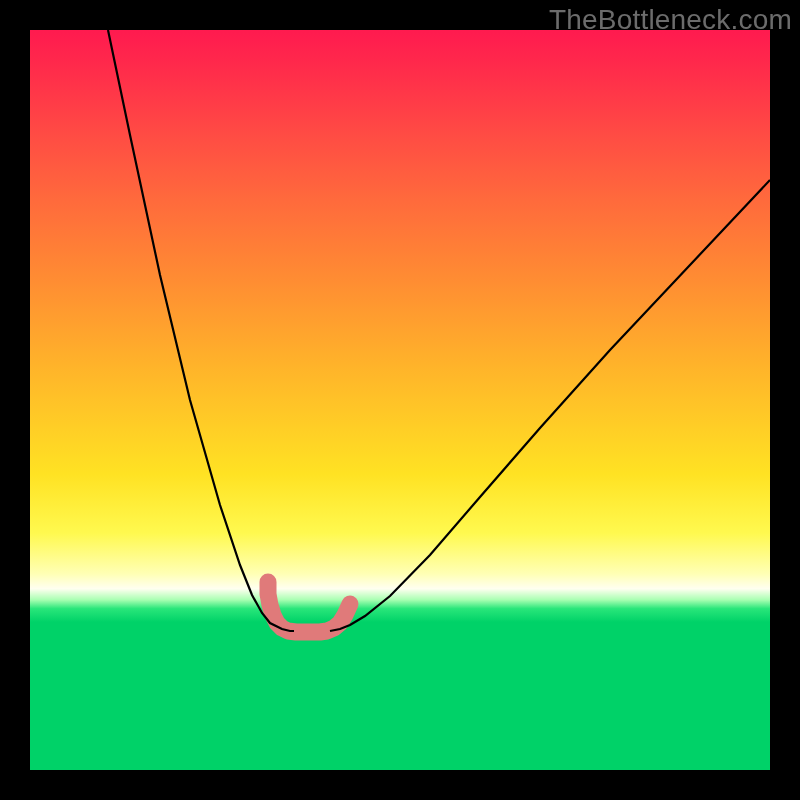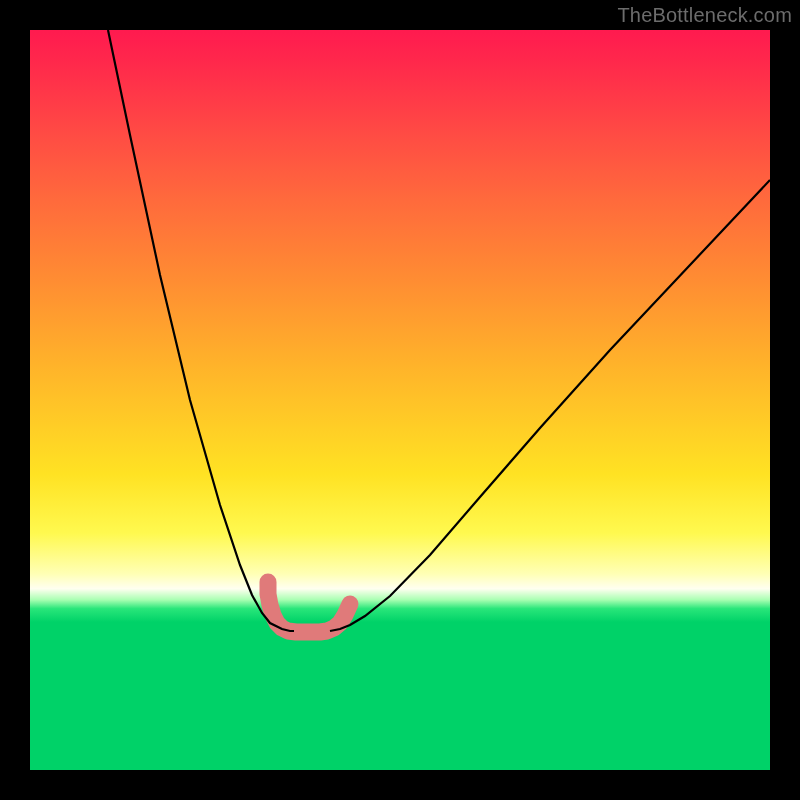--- a/index.html
+++ b/index.html
@@ -47,21 +47,21 @@
   }
   .curve-svg {
     position: absolute;
     inset: 0;
   }
   .watermark {
     position: absolute;
     top: 4px;
     right: 8px;
     color: #6c6c6c;
-    font-size: 20px;
+    font-size: 28px;
     letter-spacing: 0.2px;
   }
 </style>
 </head>
 <body>
 
 <div class="frame">
   <div class="plot">
     <div class="gradient"></div>
     <svg class="curve-svg" viewBox="0 0 740 740" preserveAspectRatio="none">

